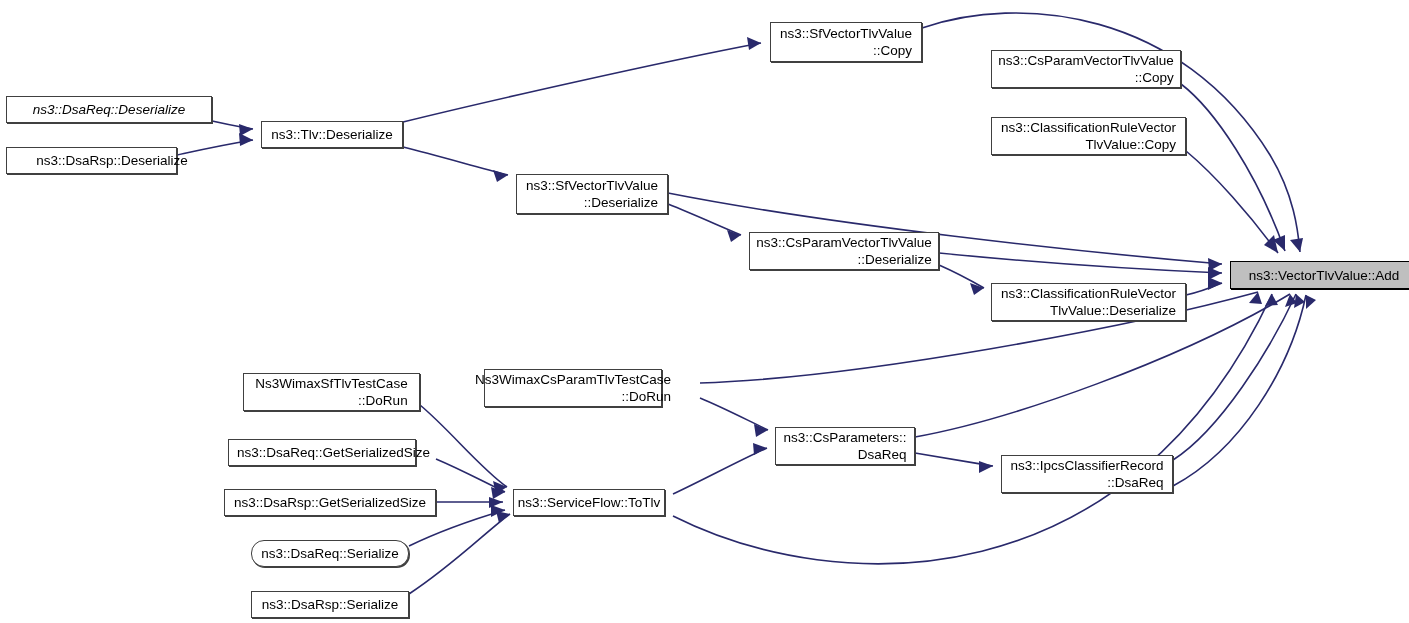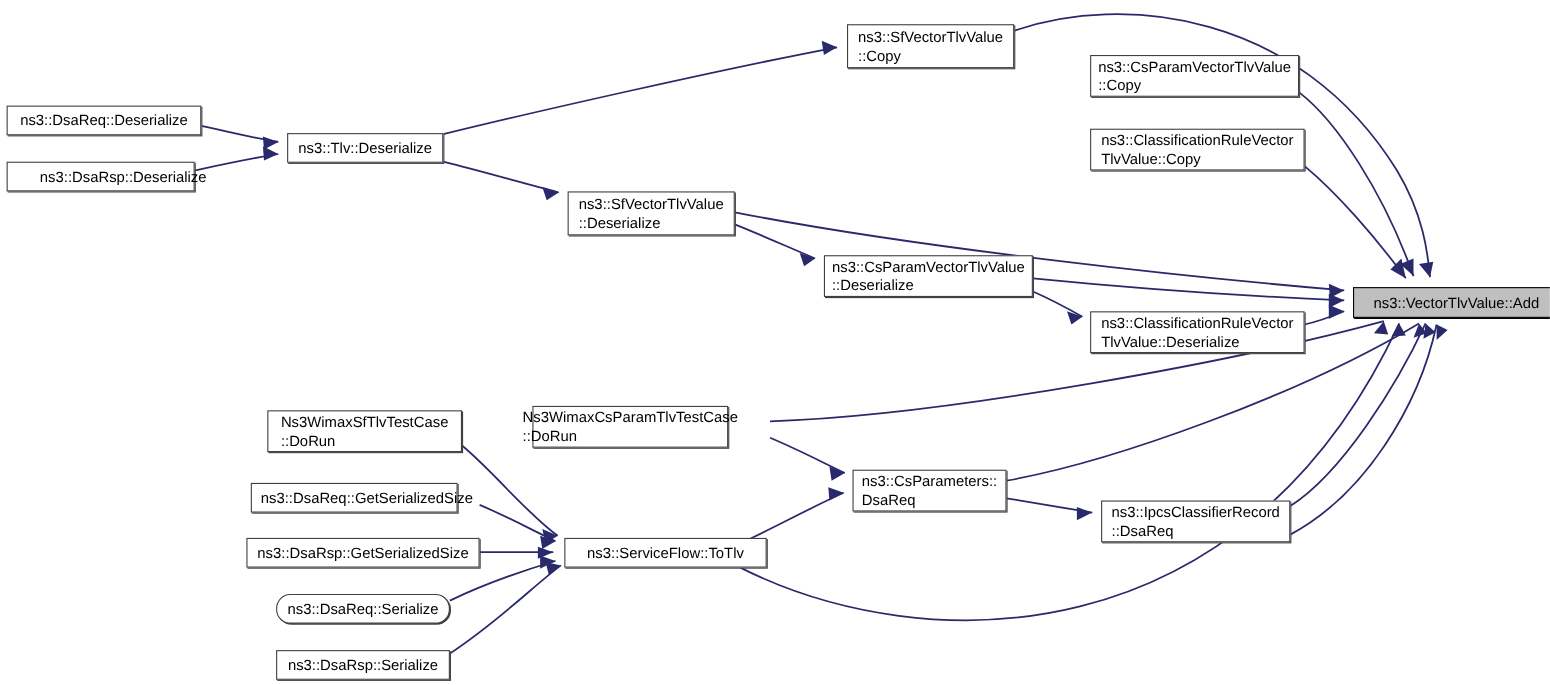--- a/index.html
+++ b/index.html
@@ -26,21 +26,21 @@
   }
   .node-box {
     position: absolute;
     box-sizing: border-box;
     background: #ffffff;
     border: 1px solid #404040;
     box-shadow: 1px 1px 0 0 #404040;
     display: flex;
     align-items: center;
     justify-content: center;
-    text-align: left;
+    text-align: right;
     color: #000000;
     font-family: "Liberation Sans", sans-serif;
     font-size: 13.5px;
     line-height: 17px;
     letter-spacing: 0px;
     white-space: pre-line;
     padding: 0 4px;
   }
   .node-box.highlight {
     background: #bfbfbf;
@@ -111,21 +111,21 @@
         <path class="edge-head" d="M1285,251 L1273,240 L1285,235 Z"></path>
         <path class="edge-head" d="M1278,253 L1264,245 L1274,235 Z"></path>
         <path class="edge-head" d="M1258,292 L1249,303 L1262,304 Z"></path>
         <path class="edge-head" d="M1272,294 L1265,306 L1278,305 Z"></path>
         <path class="edge-head" d="M1290,294 L1285,307 L1297,303 Z"></path>
         <path class="edge-head" d="M1296,294 L1294,308 L1305,302 Z"></path>
         <path class="edge-head" d="M1306,295 L1306,309 L1316,300 Z"></path>
       </g>
   </svg>
   <div id="nodes-layer">
-      <div class="node-box" style="left: 6px; top: 96px; width: 177px; height: 27px;">ns3::DsaReq::Deserialize</div>
+      <div class="node-box" style="left: 6px; top: 96px; width: 206px; height: 27px; font-style: italic;">ns3::DsaReq::Deserialize</div>
       <div class="node-box" style="left: 6px; top: 147px; width: 171px; height: 27px; padding-left: 45px;">ns3::DsaRsp::Deserialize</div>
       <div class="node-box" style="left: 261px; top: 121px; width: 142px; height: 27px;">ns3::Tlv::Deserialize</div>
       <div class="node-box" style="left: 770px; top: 22px; width: 152px; height: 40px;">ns3::SfVectorTlvValue
 ::Copy</div>
       <div class="node-box" style="left: 516px; top: 174px; width: 152px; height: 40px;">ns3::SfVectorTlvValue
 ::Deserialize</div>
       <div class="node-box" style="left: 991px; top: 50px; width: 190px; height: 38px;">ns3::CsParamVectorTlvValue
 ::Copy</div>
       <div class="node-box" style="left: 991px; top: 117px; width: 195px; height: 38px;">ns3::ClassificationRuleVector
 TlvValue::Copy</div>
@@ -135,19 +135,19 @@
 TlvValue::Deserialize</div>
       <div class="node-box highlight" style="left: 1230px; top: 261px; width: 188px; height: 28px;">ns3::VectorTlvValue::Add</div>
       <div class="node-box" style="left: 243px; top: 373px; width: 177px; height: 38px;">Ns3WimaxSfTlvTestCase
 ::DoRun</div>
       <div class="node-box" style="left: 484px; top: 369px; width: 178px; height: 38px;">Ns3WimaxCsParamTlvTestCase
 ::DoRun</div>
       <div class="node-box" style="left: 228px; top: 439px; width: 188px; height: 27px; padding-left: 27px;">ns3::DsaReq::GetSerializedSize</div>
       <div class="node-box" style="left: 224px; top: 489px; width: 212px; height: 27px;">ns3::DsaRsp::GetSerializedSize</div>
       <div class="node-box" style="left: 251px; top: 540px; width: 158px; height: 27px; border-radius: 13px;">ns3::DsaReq::Serialize</div>
       <div class="node-box" style="left: 251px; top: 591px; width: 158px; height: 27px;">ns3::DsaRsp::Serialize</div>
-      <div class="node-box" style="left: 513px; top: 489px; width: 184px; height: 27px;">ns3::ServiceFlow::ToTlv</div>
+      <div class="node-box" style="left: 513px; top: 489px; width: 152px; height: 27px;">ns3::ServiceFlow::ToTlv</div>
       <div class="node-box" style="left: 775px; top: 427px; width: 140px; height: 38px;">ns3::CsParameters::
 DsaReq</div>
       <div class="node-box" style="left: 1001px; top: 455px; width: 172px; height: 38px;">ns3::IpcsClassifierRecord
 ::DsaReq</div>
     </div>
 </div>
 
 </body></html>

